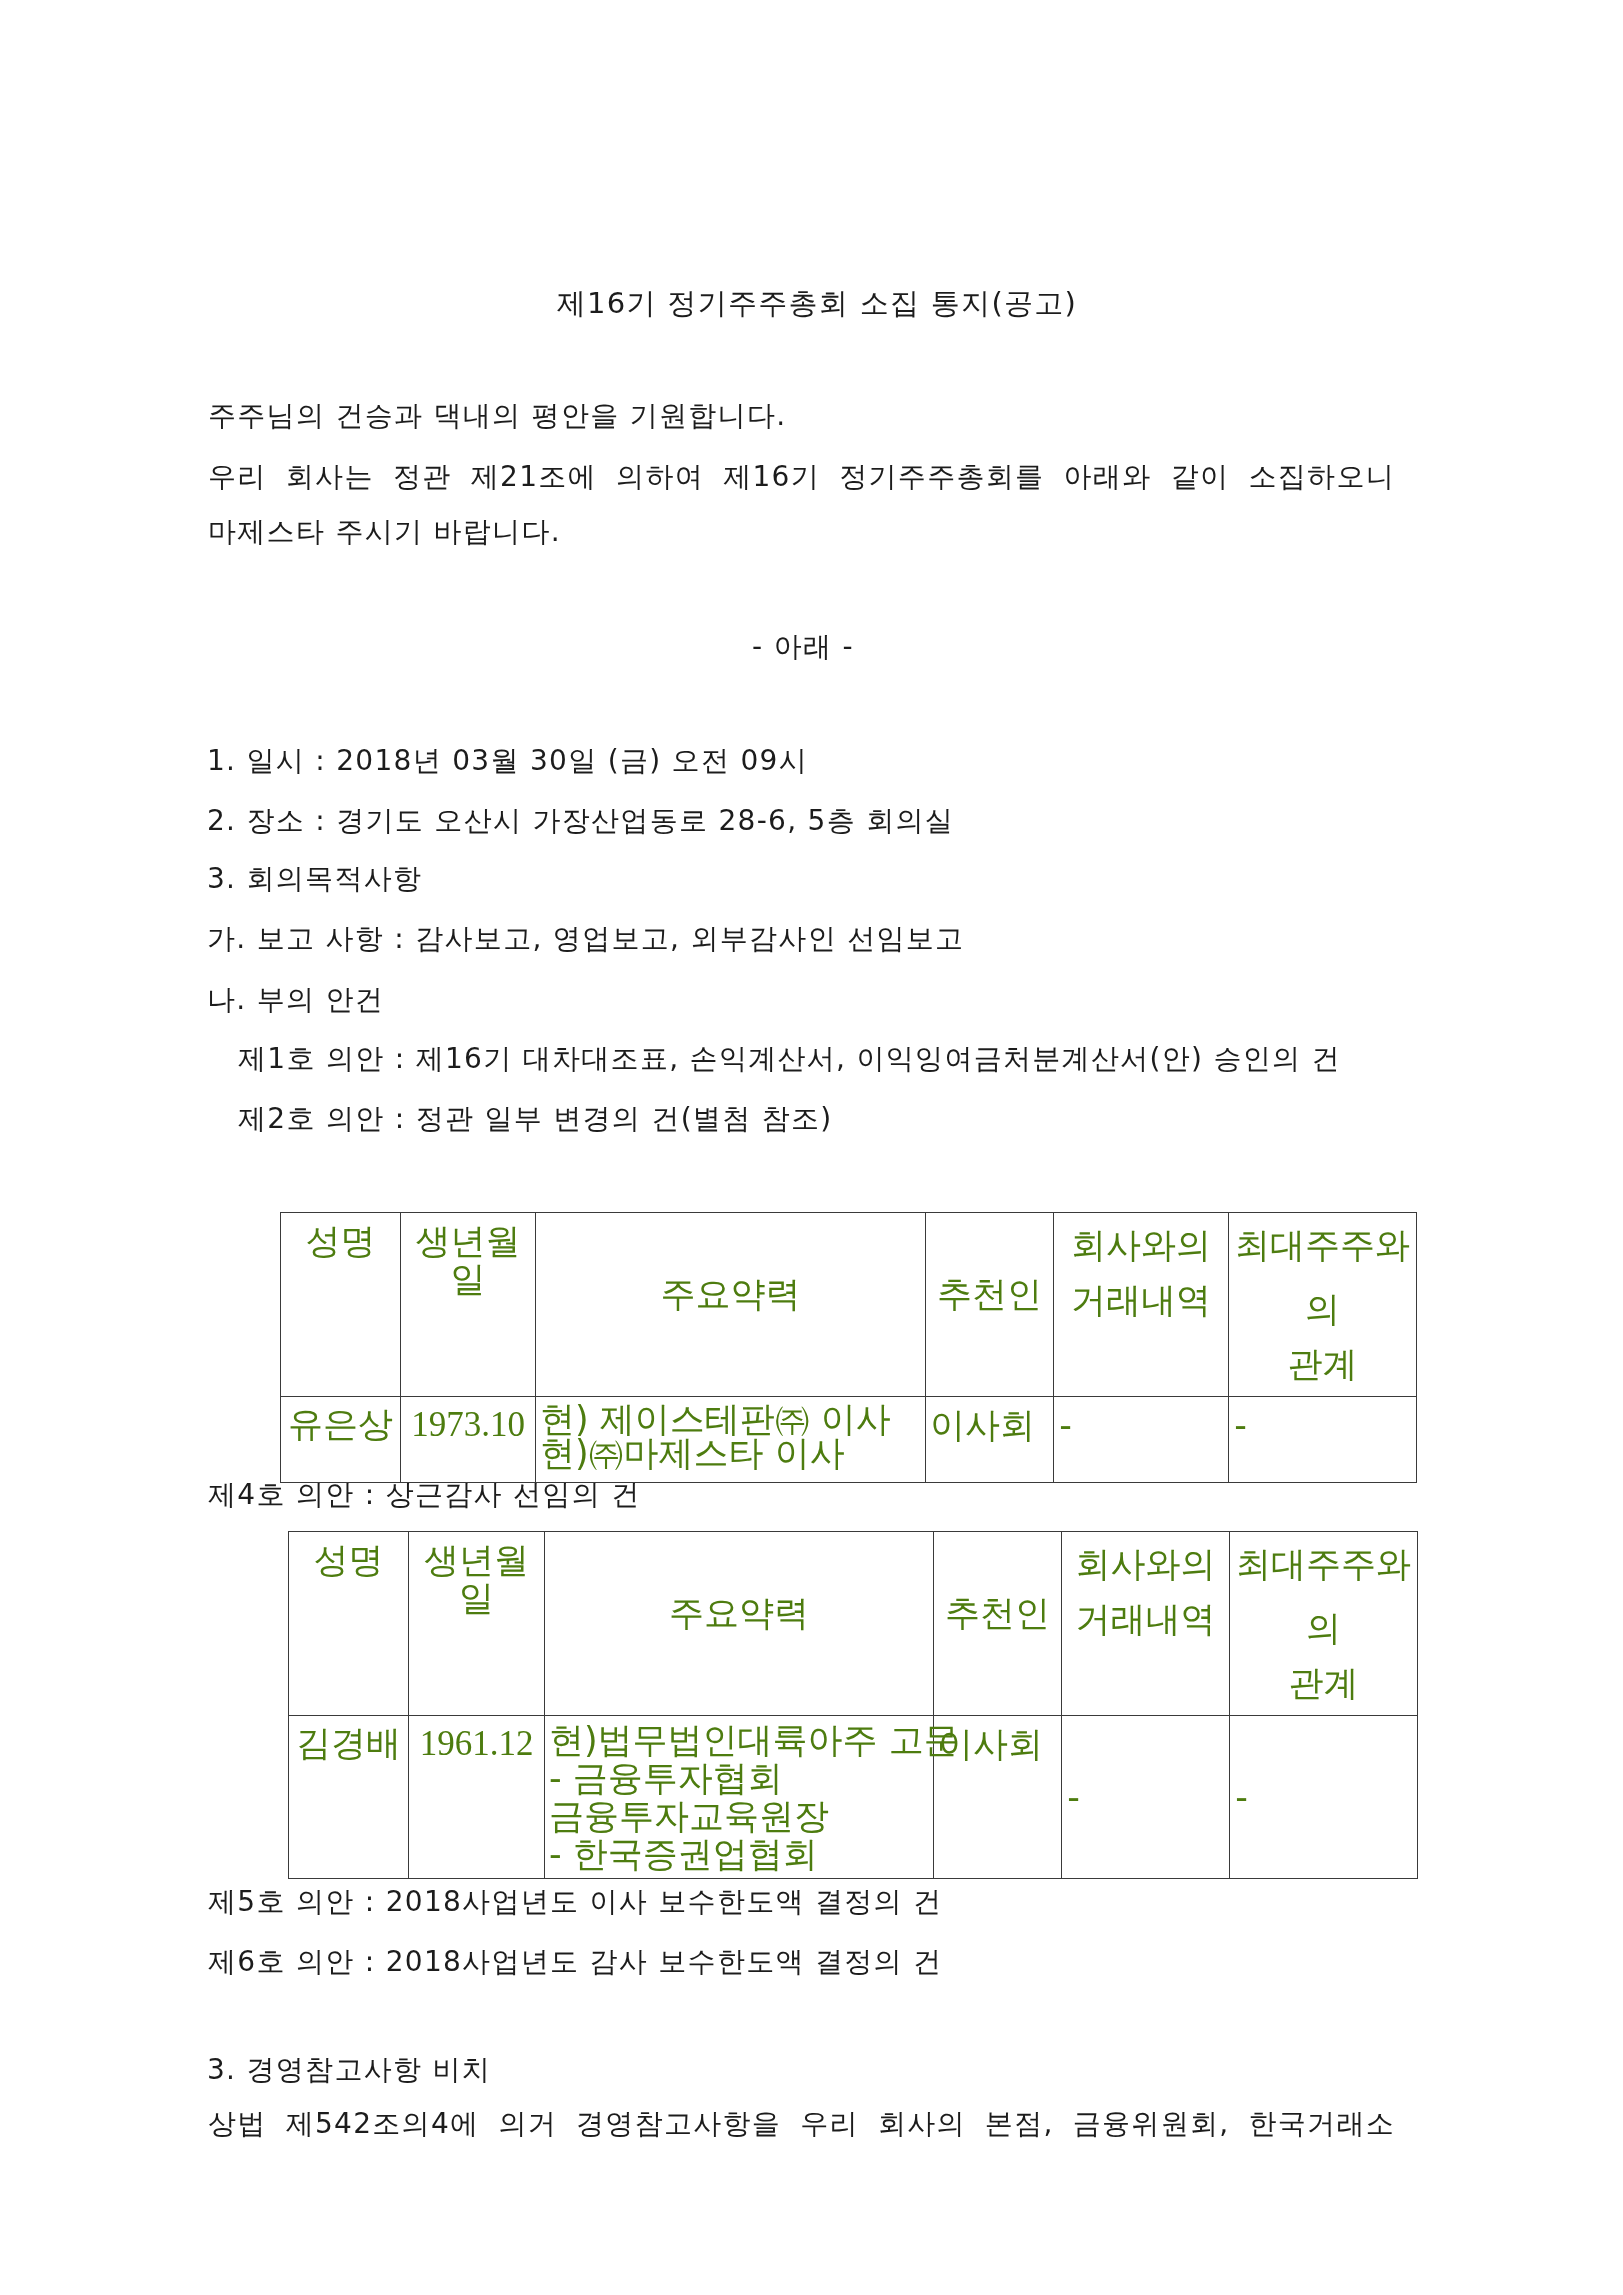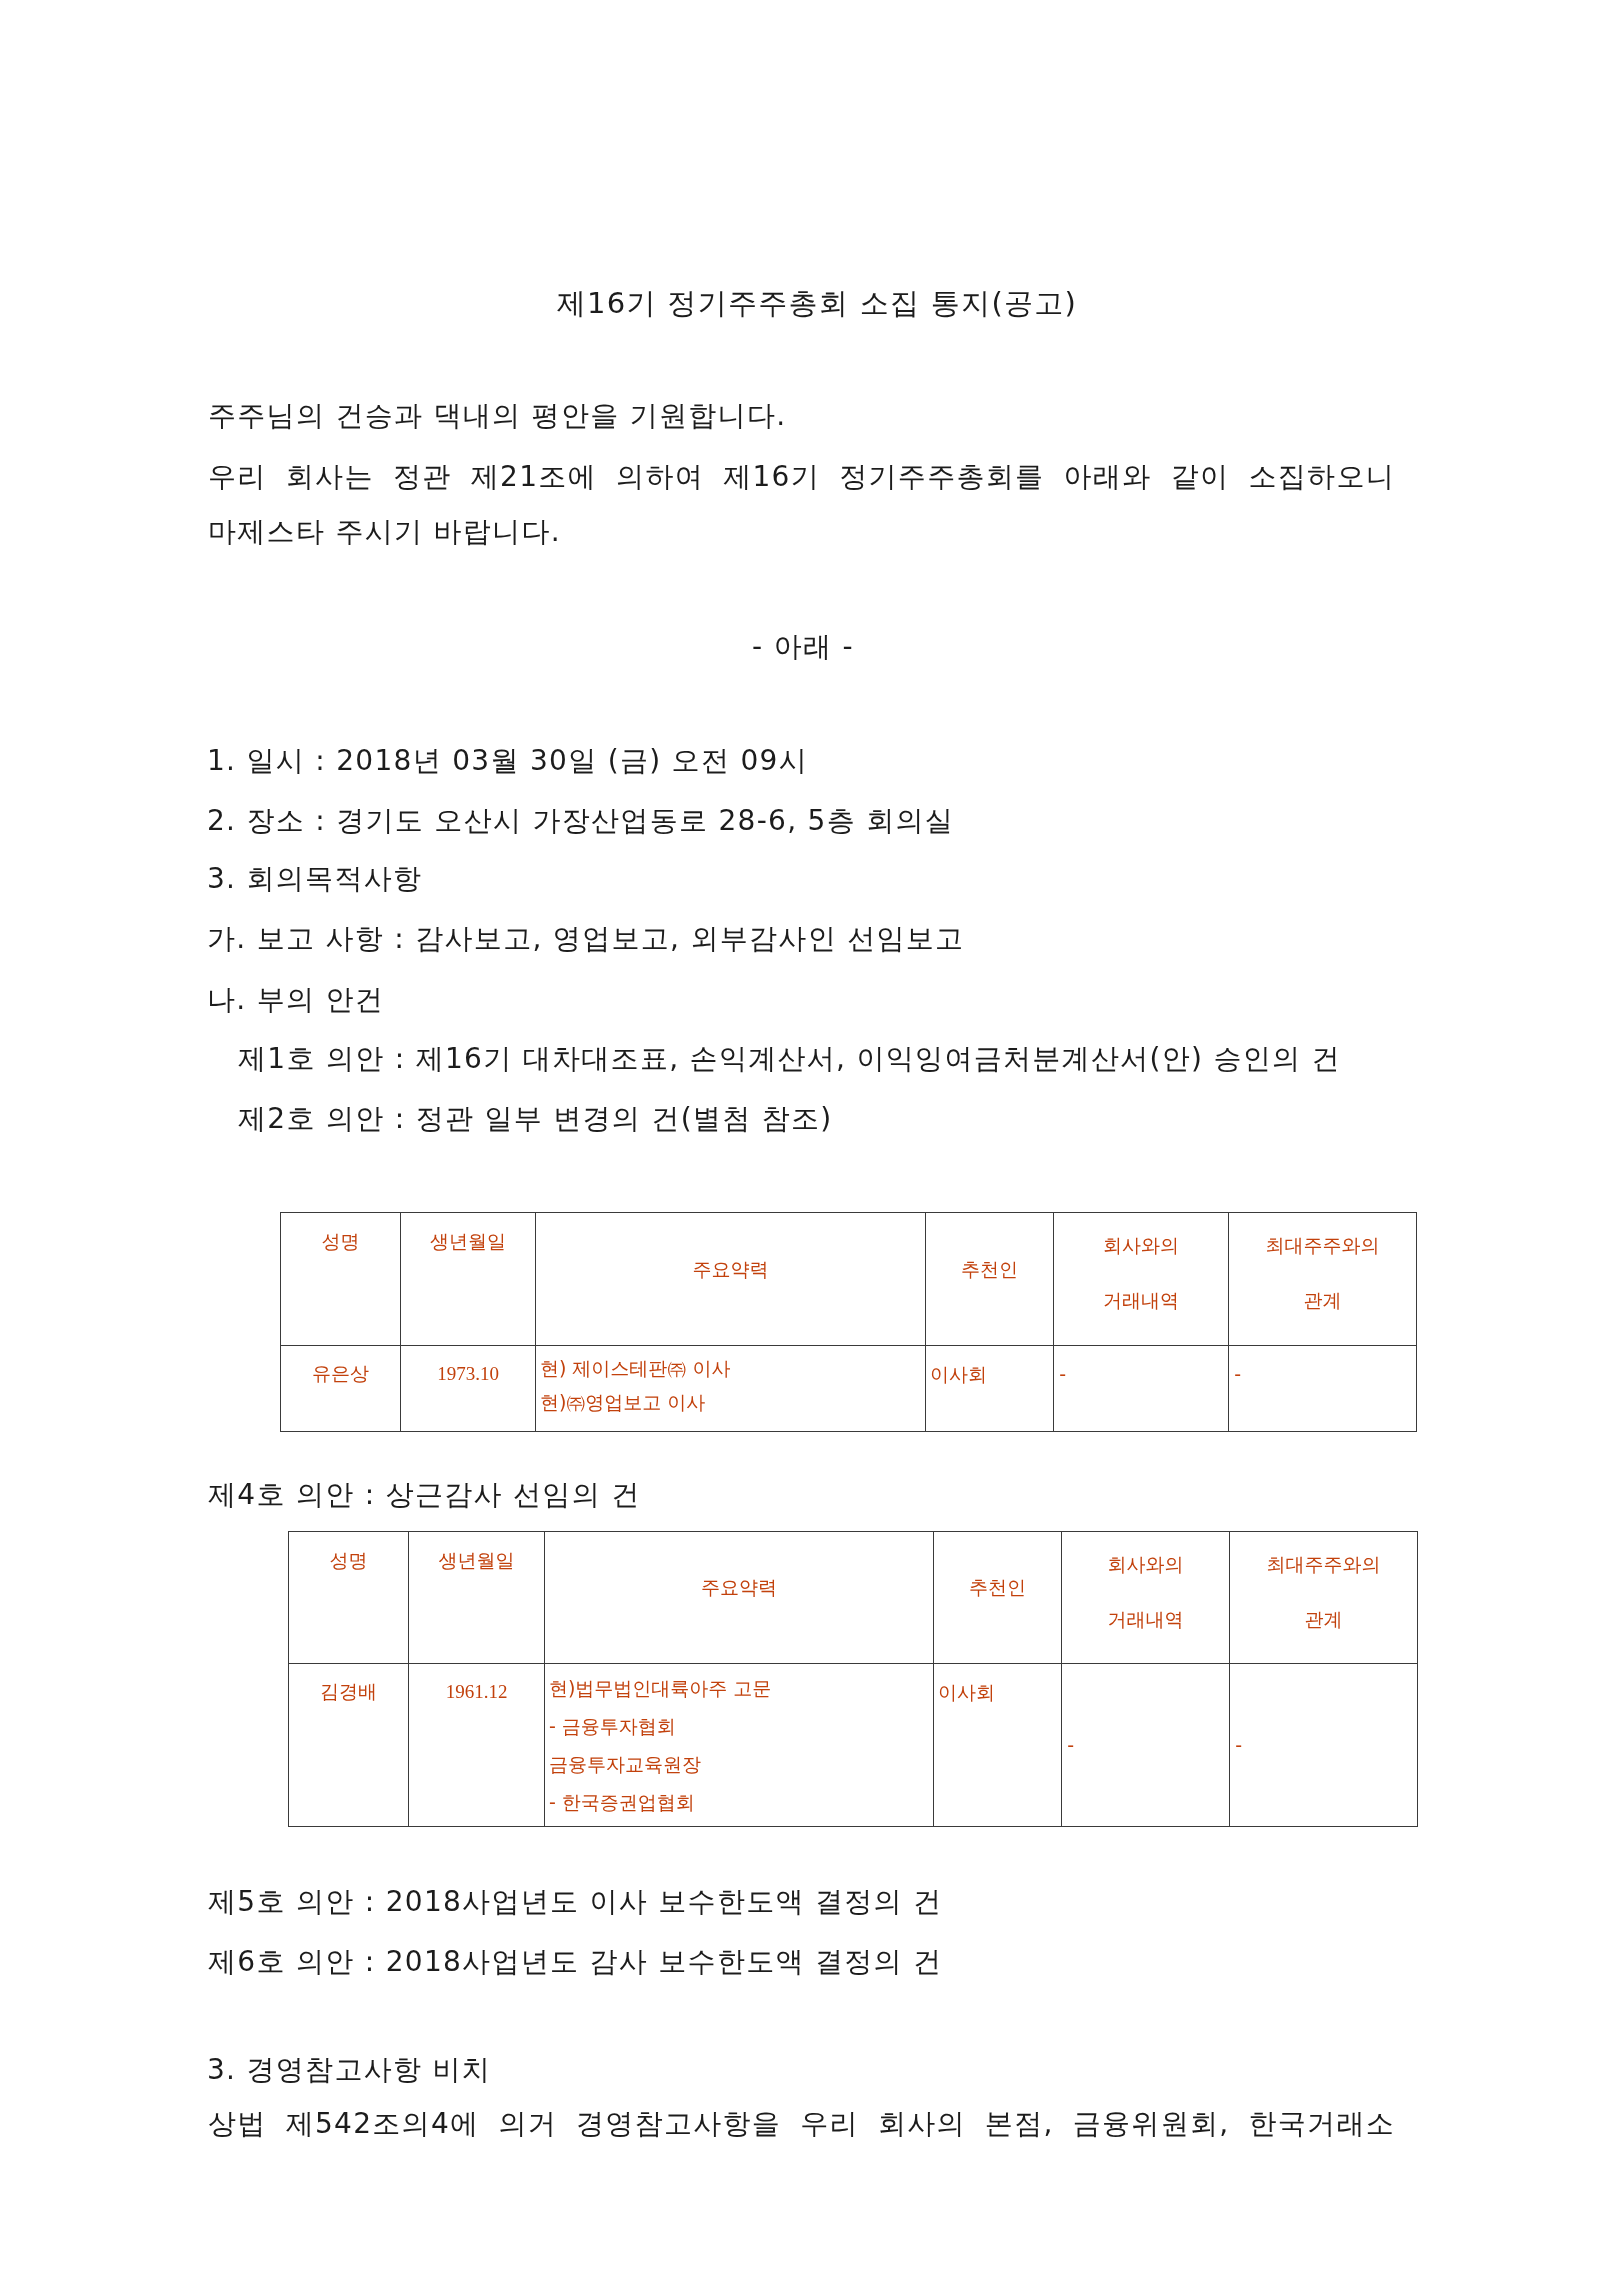--- a/index.html
+++ b/index.html
@@ -45,22 +45,22 @@
   .justify-line {
     left: 208px;
     width: 1187px;
     text-align: justify;
     text-align-last: justify;
   }
 
   table.doc-table {
     position: absolute;
     border-collapse: collapse;
-    font-size: 19px;
-    color: #c2410c;
+    font-size: 35px;
+    color: #4d7c0f;
     table-layout: fixed;
   }
   table.doc-table td {
     border: 1.3px solid #3a3a3a;
     vertical-align: top;
     padding: 0;
     line-height: 38px;
   }
   .th-cell {
     text-align: center;
@@ -129,21 +129,21 @@
       <td class="th-two">
         <div>최대주주와의</div>
         <div style="margin-top:-9.2px;">관계</div>
       </td>
     </tr>
     <tr style="height:86px;">
       <td class="td-cell td-center">유은상</td>
       <td class="td-cell td-center">1973.10</td>
       <td class="td-cell td-left multiline" style="padding-top:5.2px !important; line-height:34px;">
         <span>현) 제이스테판㈜ 이사</span>
-        <span>현)㈜영업보고 이사</span>
+        <span>현)㈜마제스타 이사</span>
       </td>
       <td class="td-cell td-left">이사회</td>
       <td class="td-cell td-dash">-</td>
       <td class="td-cell td-dash">-</td>
     </tr>
   </tbody>
     </table>
 
   <div class="line" style="left:208px; top:1432px;">제4호 의안 : 상근감사 선임의 건</div>
 

